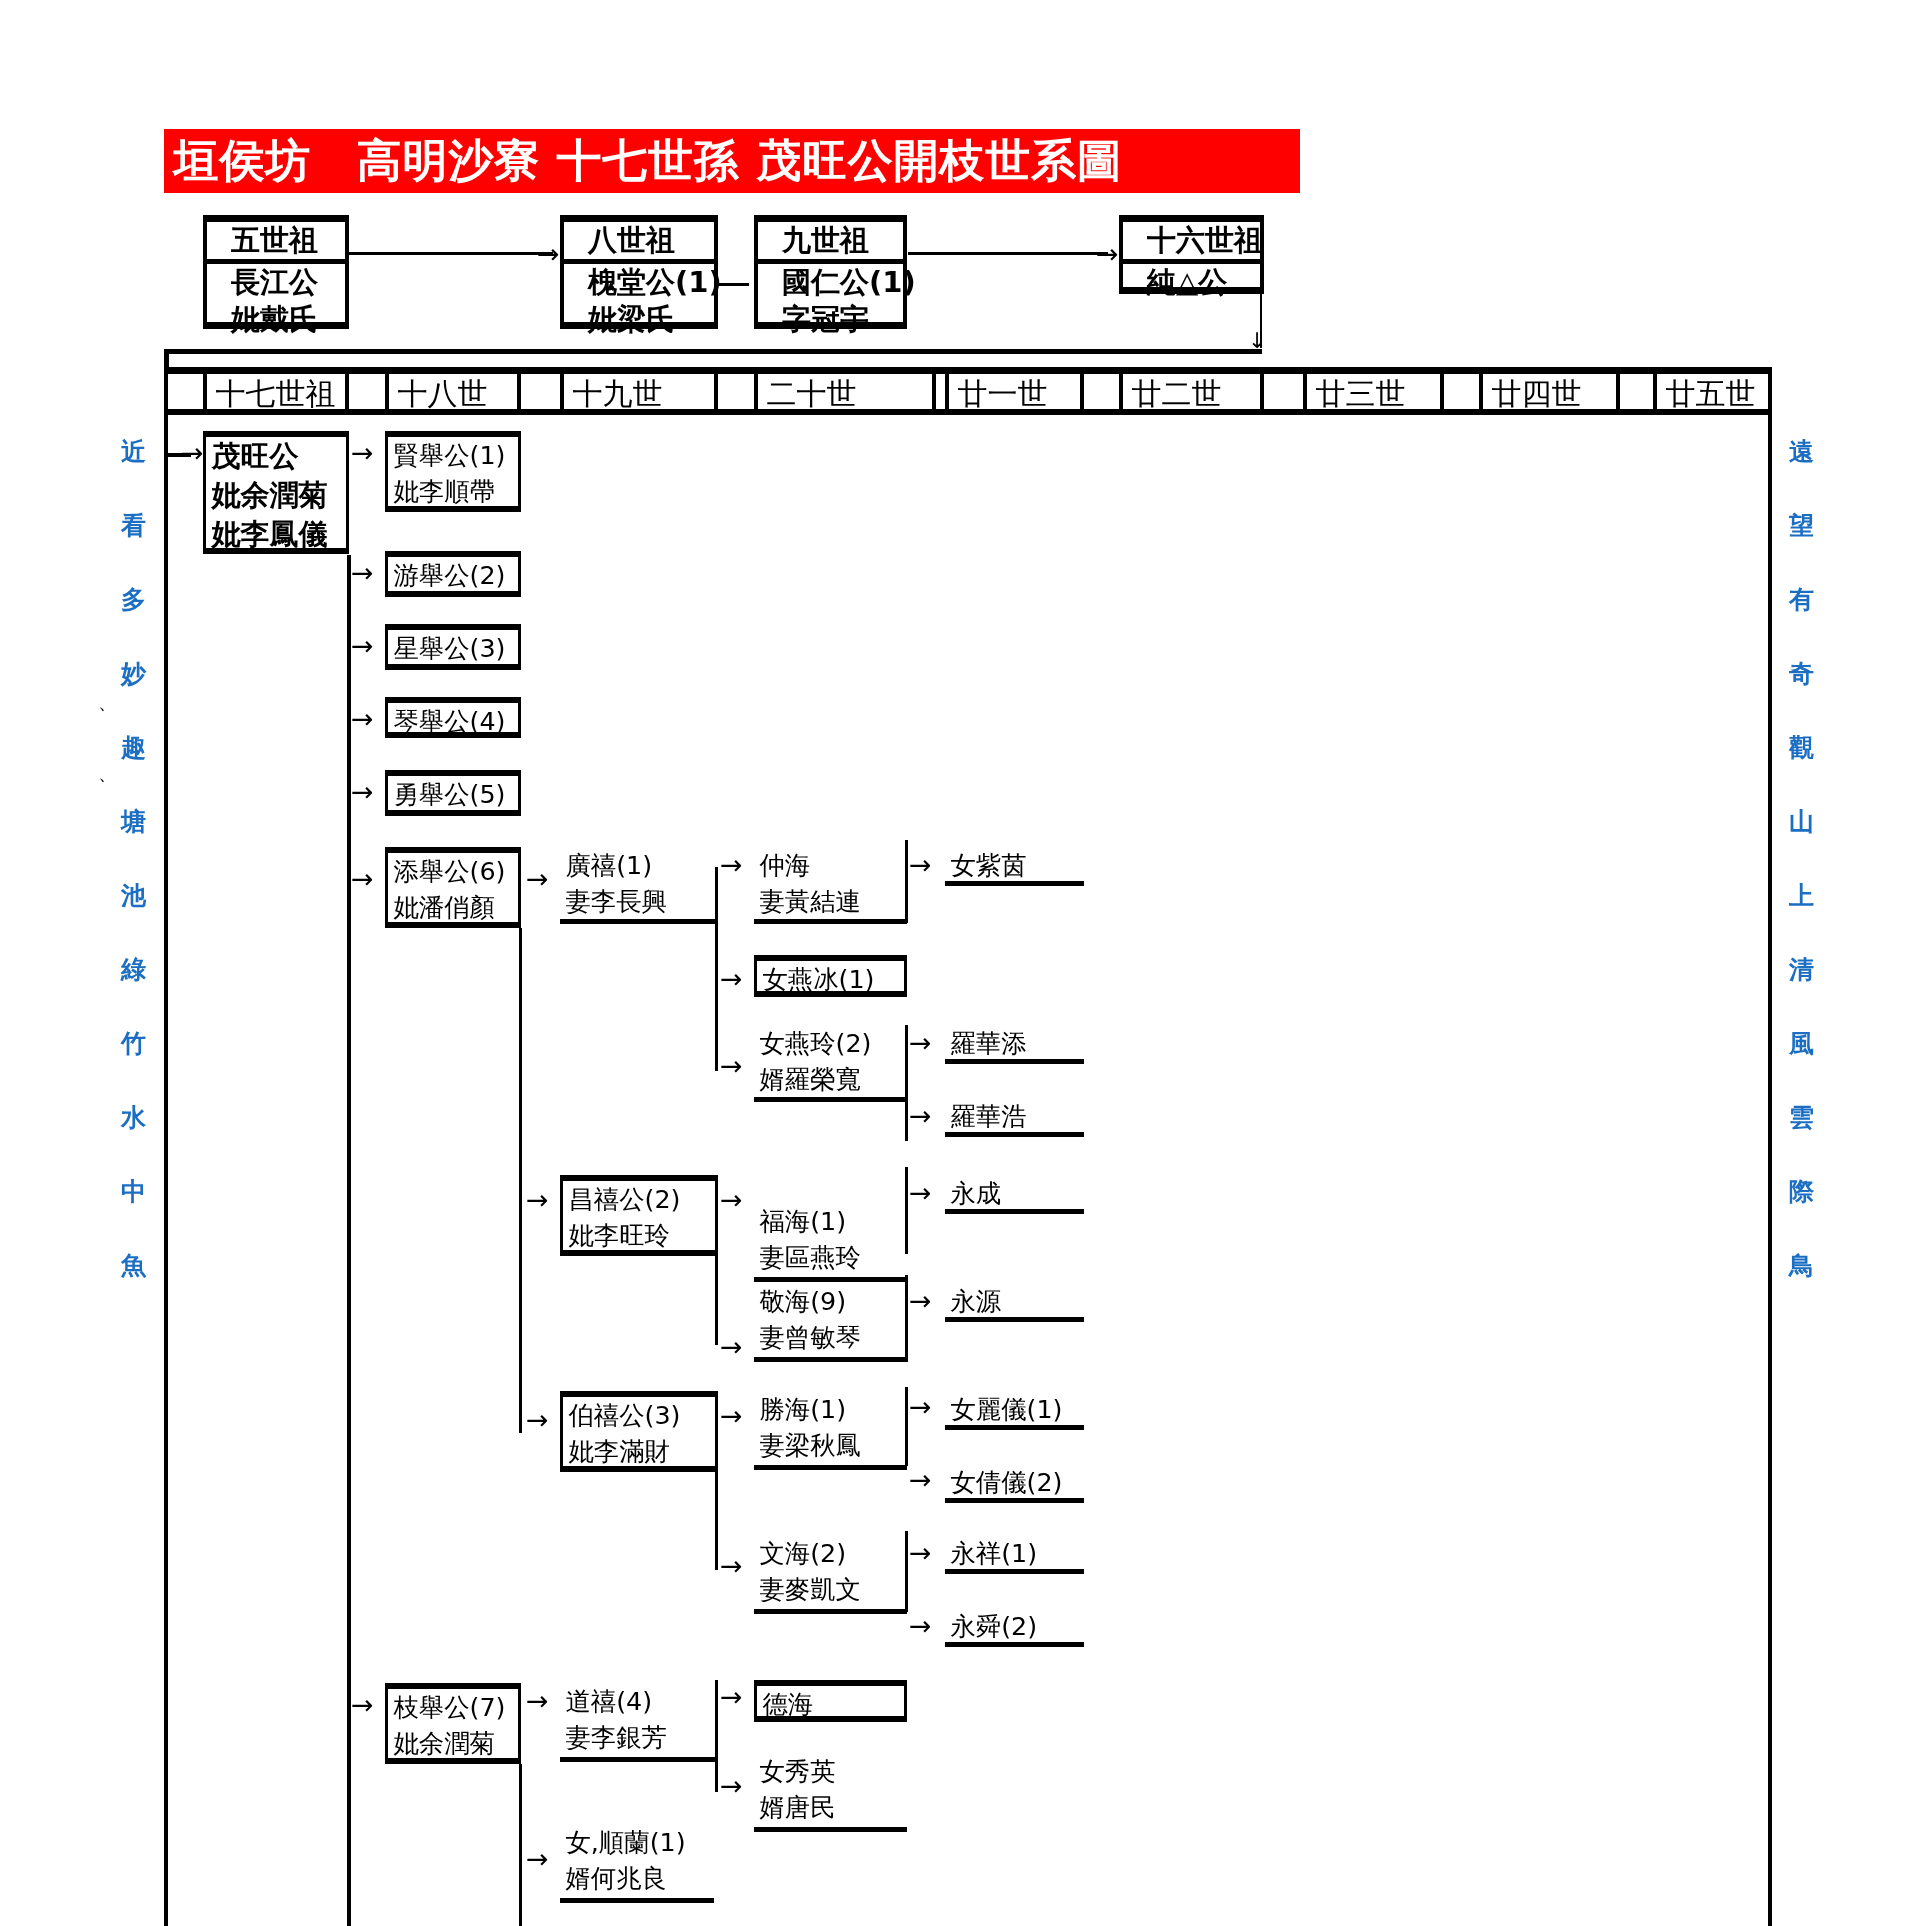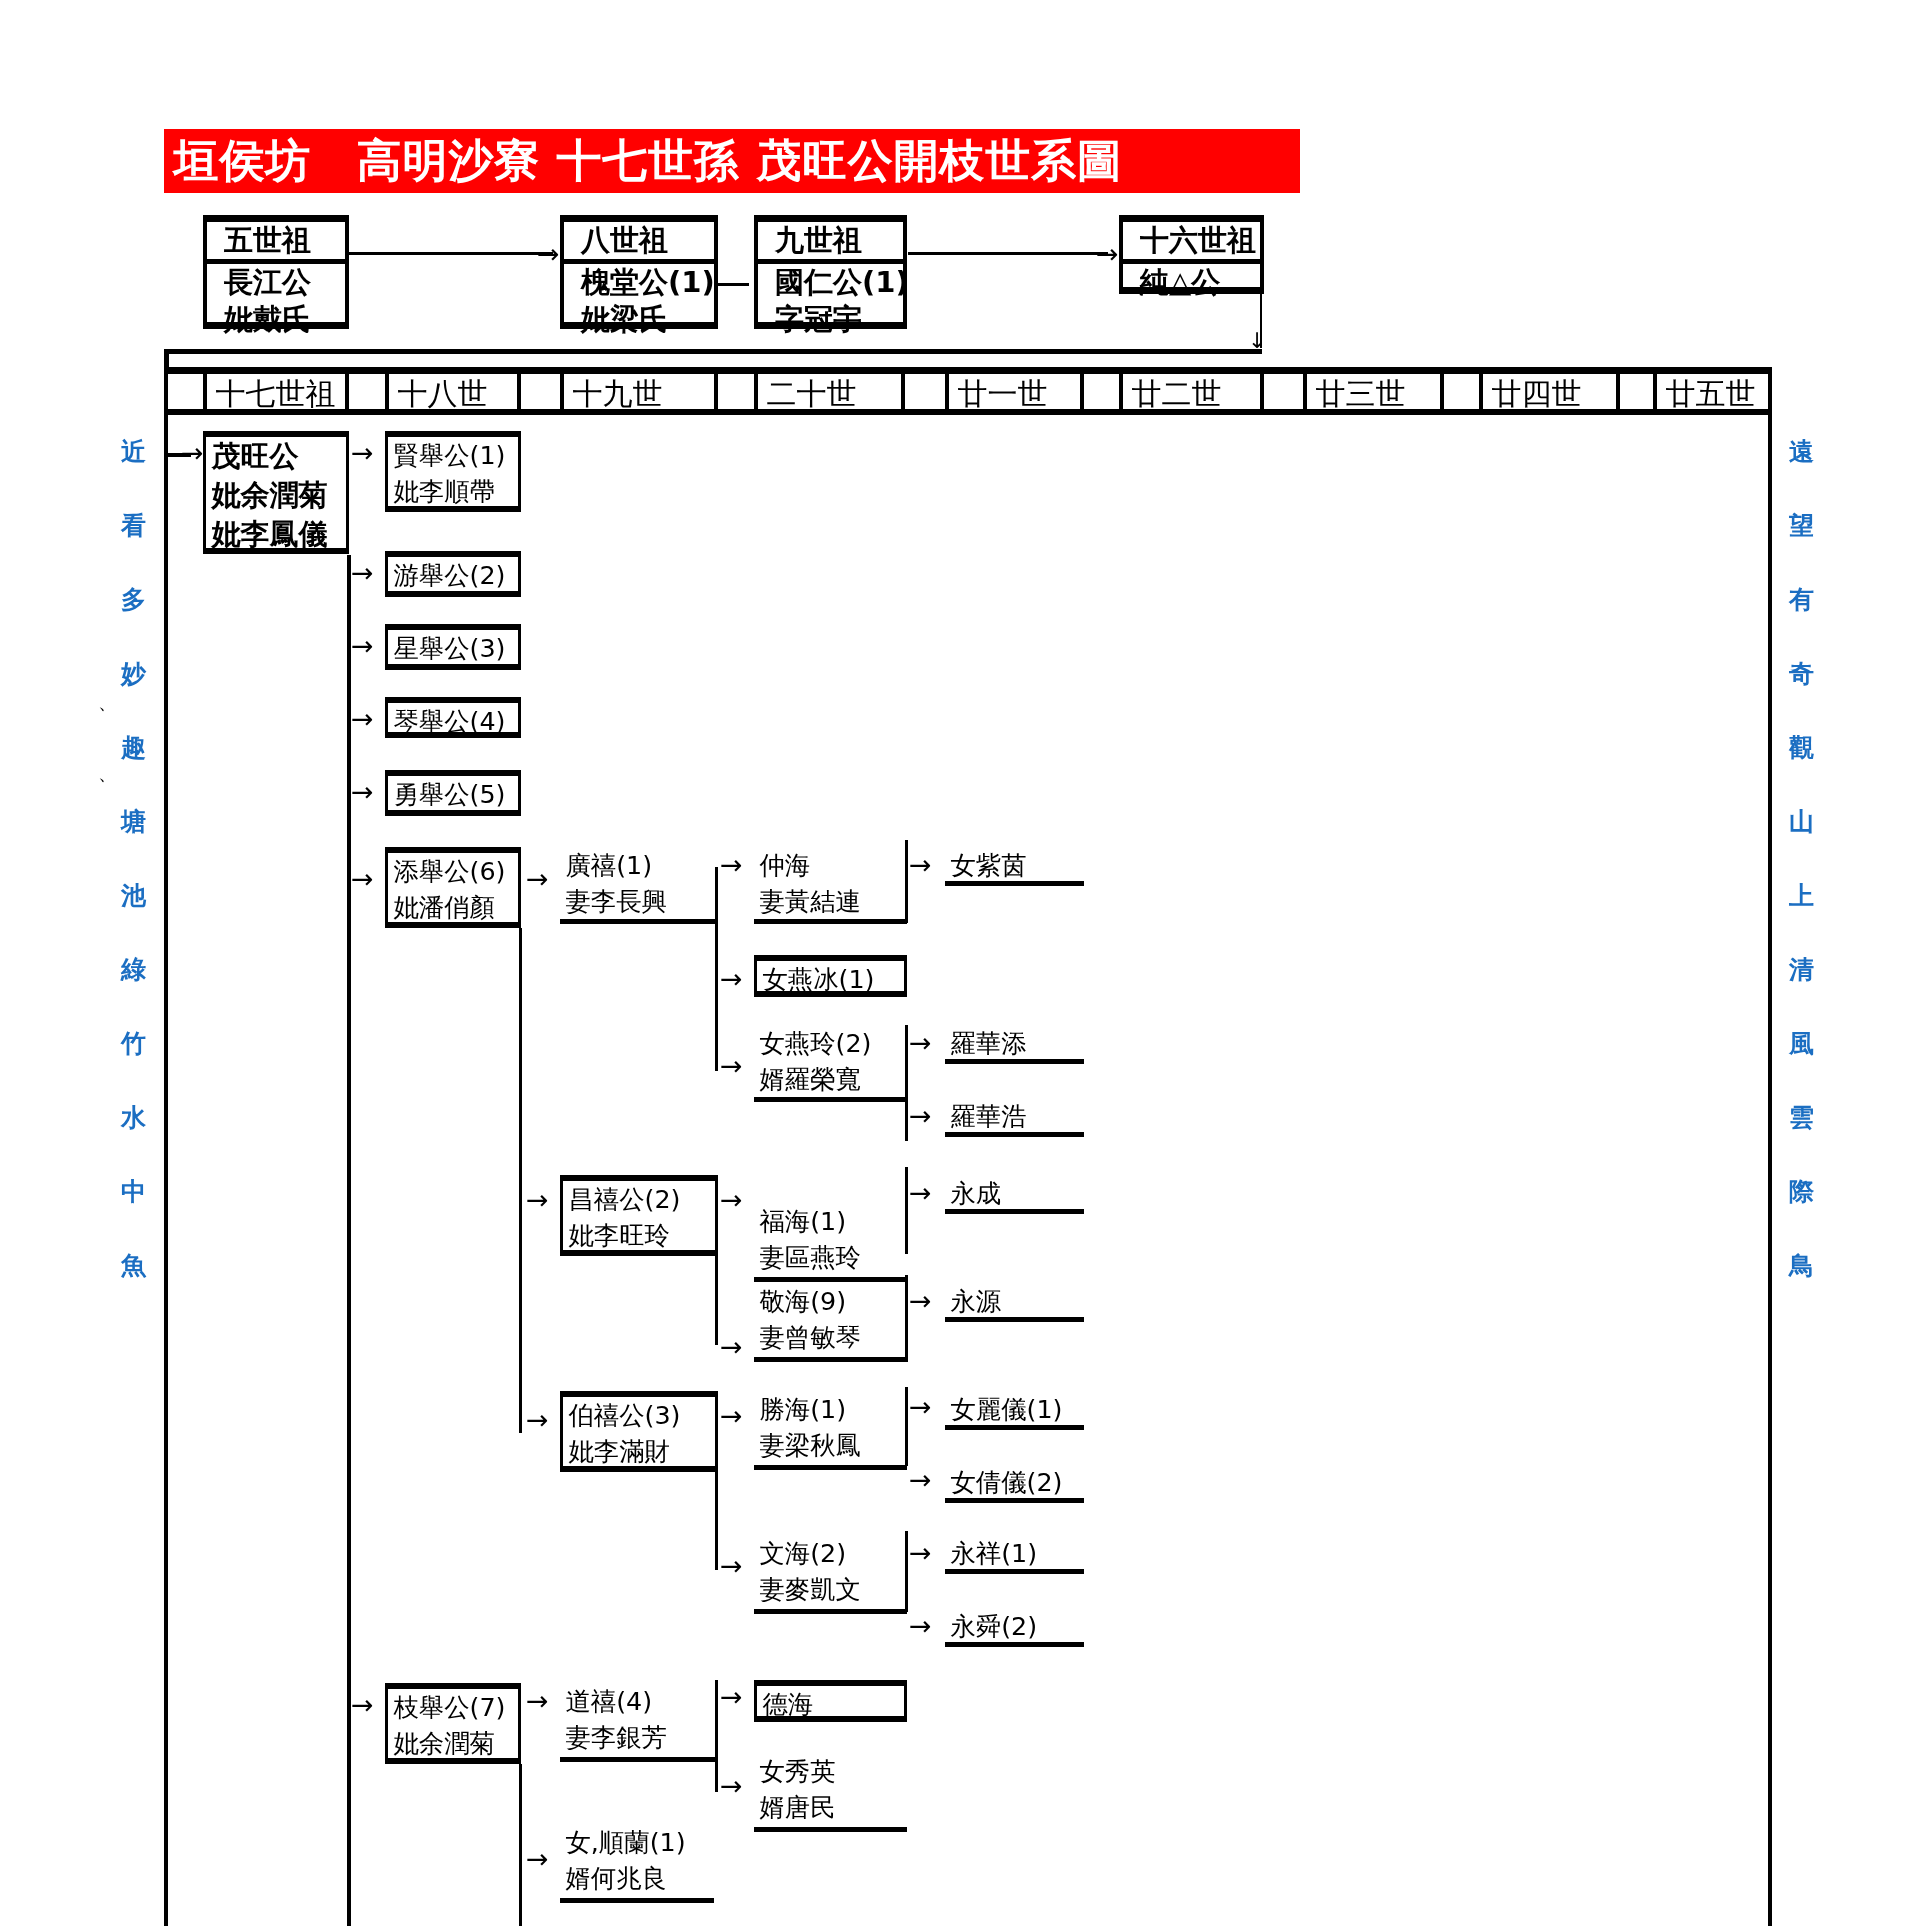--- a/index.html
+++ b/index.html
@@ -1,20 +1,20 @@
 <!DOCTYPE html>
 <html style="font-size:6.2px"><head>
 <meta charset="utf-8">
 <style>
   html,body{margin:0;padding:0;background:#fff;}
   body{width:1911px;height:2702px;position:relative;overflow:hidden;font-family:"DejaVu Sans","Liberation Sans",sans-serif;color:#000;}
   .abs{position:absolute;box-sizing:border-box;}
   .title{left:164px;top:129px;width:1136px;height:64px;background:#ff0000;color:#fff;font-family:"DejaVu Serif","Liberation Serif",serif;font-weight:bold;font-size:45px;line-height:64px;padding-left:9.6px;white-space:pre;letter-spacing:0.8px;}
   .topbox{border:4.6px solid #000;border-top-width:7.7px;border-bottom-width:7.7px;background:#fff;}
-  .topbox .cell{font-size:29px;line-height:37px;padding-left:17px;white-space:nowrap;font-weight:bold;}
+  .topbox .cell{font-size:29px;line-height:37px;padding-left:24px;white-space:nowrap;font-weight:bold;}
   .topbox .hdr{border-bottom:5.4px solid #000;}
   .frame{left:164px;top:367px;width:1608px;height:2147px;border:4.6px solid #000;border-top-width:7px;}
   .topline{left:164px;top:349px;width:1098px;height:4.6px;background:#000;}
   .topline-left{left:164px;top:349px;width:4.6px;height:23px;background:#000;}
   .hdr-row{left:164px;top:367px;width:1608px;height:48px;border-bottom:6.2px solid #000;}
   .hcell{top:374px;height:41px;border-left:4.6px solid #000;border-right:4.6px solid #000;font-size:30px;line-height:39px;padding-left:8.5px;white-space:nowrap;}
   .node{font-size:25.4px;line-height:36px;white-space:nowrap;padding-left:5.4px;}
   .boxed{border:3.9px solid #000;border-top-width:6.2px;border-bottom-width:6.2px;background:#fff;}
   .uline{border-bottom:5.4px solid #000;}
   .bold{font-weight:bold;font-size:29px;line-height:39px;}
@@ -58,21 +58,21 @@
 <div class="abs arrow" style="left:1248px;top:327px;font-size:21.6px;">↓</div>
 <div class="abs topline"></div>
 <div class="abs topline-left"></div>
 
 <div class="abs frame"></div>
 <div class="abs hdr-row"></div>
 
 <div class="abs hcell" style="left:203px;width:146px;">十七世祖</div>
 <div class="abs hcell" style="left:385px;width:136px;">十八世</div>
 <div class="abs hcell" style="left:560px;width:158px;">十九世</div>
-<div class="abs hcell" style="left:754px;width:151px;">二十世</div>
+<div class="abs hcell" style="left:754px;width:182px;">二十世</div>
 <div class="abs hcell" style="left:945px;width:139px;">廿一世</div>
 <div class="abs hcell" style="left:1119px;width:145px;">廿二世</div>
 <div class="abs hcell" style="left:1303px;width:141px;">廿三世</div>
 <div class="abs hcell" style="left:1479px;width:141px;">廿四世</div>
 <div class="abs hcell" style="left:1653px;width:119px;">廿五世</div>
 
 <div class="abs" style="left:121px;top:439px;width:27px;">
   <div class="poem" style="margin-bottom:49px">近</div>
   <div class="poem" style="margin-bottom:49px">看</div>
   <div class="poem" style="margin-bottom:49px">多</div>

